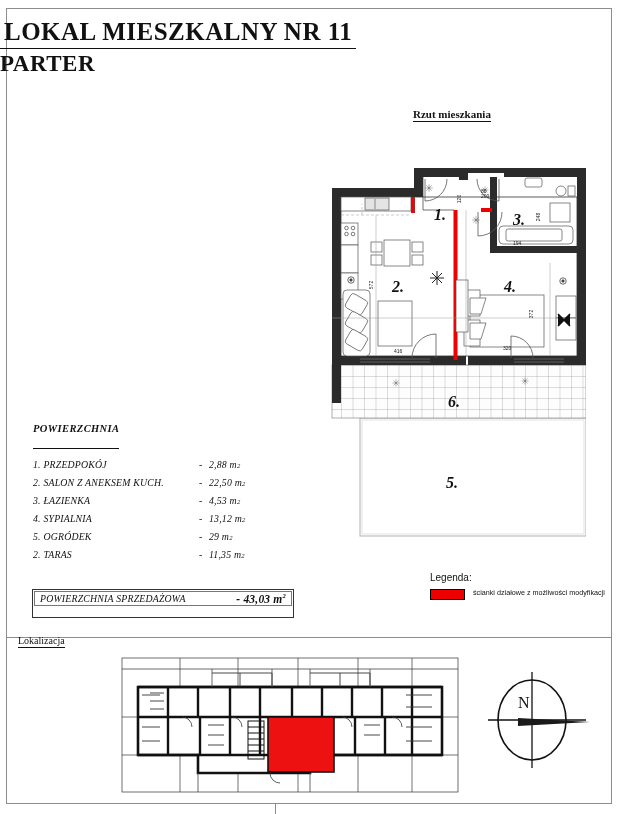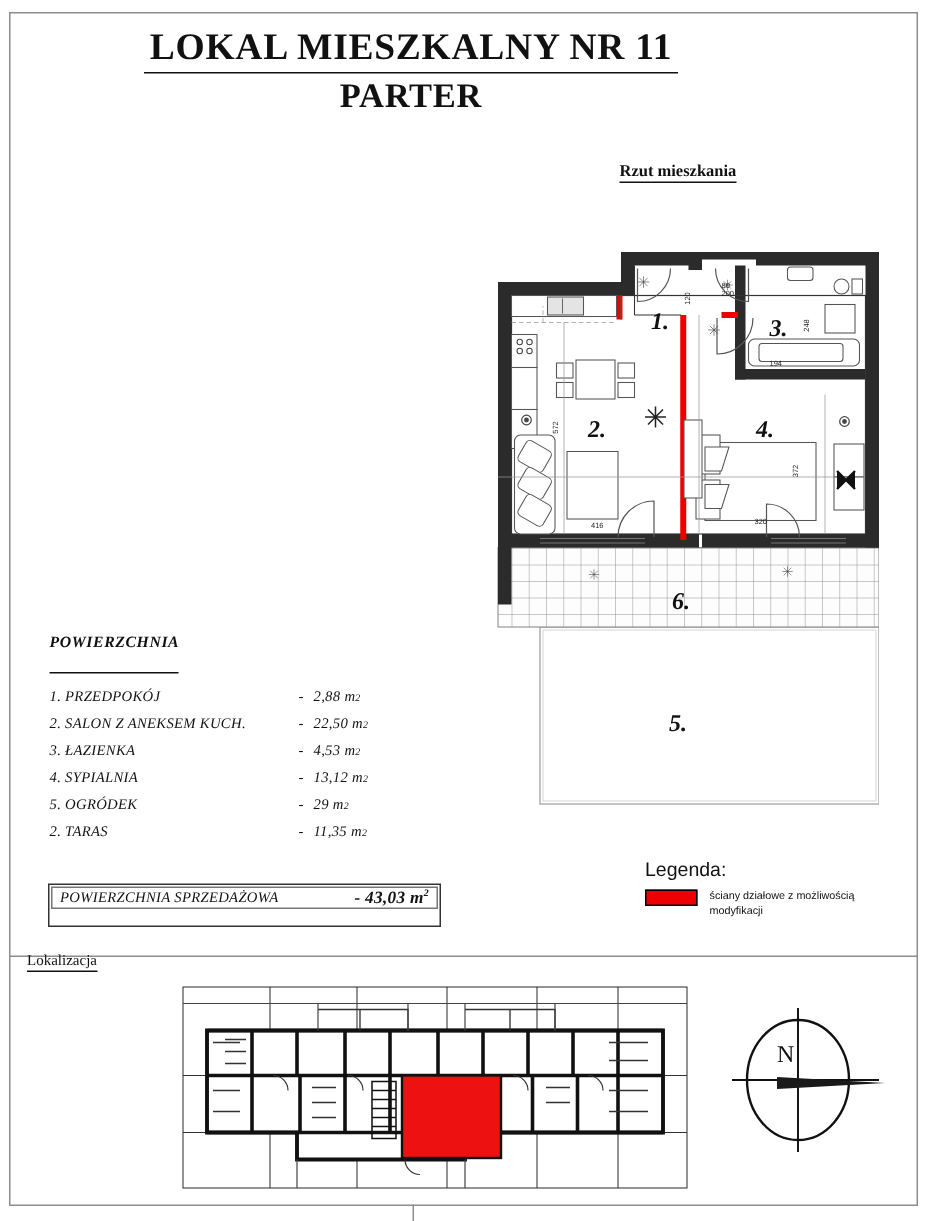--- a/index.html
+++ b/index.html
@@ -32,21 +32,21 @@
   .frame-top    { left: 6px;  top: 8px;   width: 606px;height: 1px; }
   .frame-bottom { left: 6px;  top: 803px; width: 606px;height: 1px; }
   .frame-mid    { left: 6px;  top: 637px; width: 606px;height: 1px; }
   .frame-tick   { left: 275px;top: 803px; width: 1px;  height: 11px; }
 
   
   #header {
     position: absolute;
     left: 0; top: 18px;
     width: 548px;
-    text-align: center;
+    text-align: left;
   }
   #title-main {
     font-size: 25px;
     font-weight: bold;
     letter-spacing: 0.5px;
     display: inline-block;
     border-bottom: 1.6px solid #111;
     padding: 0 4px 1px 4px;
     line-height: 1.14;
   }
@@ -129,21 +129,21 @@
     letter-spacing: 0.2px;
   }
 
   
   #legend {
     position: absolute;
     left: 430px; top: 572px;
     width: 180px;
   }
   #legend-title {
-    font-size: 13px;
+    font-size: 10px;
     font-family: "Liberation Sans", sans-serif;
     margin-bottom: 5px;
   }
   .legend-row {
     display: flex;
     align-items: flex-start;
     margin-bottom: 5px;
   }
   .legend-swatch {
     width: 33px; height: 9px;
@@ -476,21 +476,21 @@
     <div id="total-inner"></div>
     <div id="total-label">POWIERZCHNIA SPRZEDAŻOWA</div>
     <div id="total-value"><span>-  43,03 m</span><span class="sup">2</span></div>
   </div>
 
   <div id="legend">
     <div id="legend-title">Legenda:</div>
 
     <div class="legend-row">
       <div class="legend-swatch" style="background:#ee0000;"></div>
-      <div class="legend-text">ściany działowe z możliwością modyfikacji</div>
+      <div class="legend-text">ścianki działowe z możliwości modyfikacji</div>
     </div>
 
   </div>
 
   <div id="loc-label">Lokalizacja</div>
 
   <svg id="loc-plan" viewBox="0 0 340 140">
 
     <g stroke="#333" stroke-width="0.7" fill="none">
       <rect x="2" y="3" width="336" height="134"></rect>

